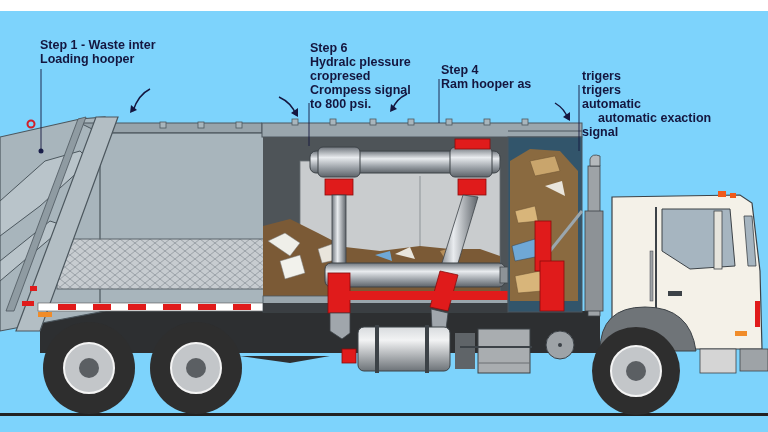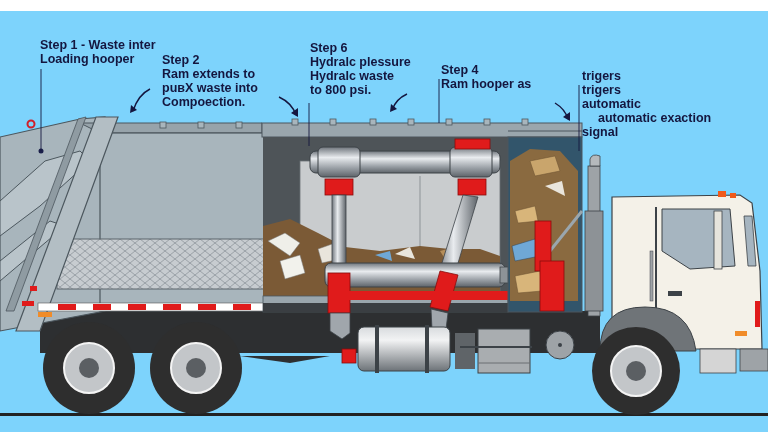--- a/index.html
+++ b/index.html
@@ -223,31 +223,26 @@
       <path d="M390 101 L391 93 L397 98 Z"></path>
       <path d="M570 110 L563 106 L570 101 Z"></path>
     </g>
   </svg>
 
   <div class="label" id="step1">
     <span class="title">Step 1 - Waste inter</span>
     <span class="line">Loading hooper</span>
   </div>
 
-  <div class="label" id="step2">
-    <span class="title">Step 2</span>
-    <span class="line">Ram extends to</span>
-    <span class="line">puвX waste into</span>
-    <span class="line">Compoection.</span>
-  </div>
 
   <div class="label" id="step3">
     <span class="title">Step 6</span>
     <span class="line">Hydralc plessure</span>
-    <span class="line">Hydralc waste</span>
+    <span class="line">cropresed</span>
+    <span class="line">Crompess signal</span>
     <span class="line">to 800 psi.</span>
   </div>
 
   <div class="label" id="step4">
     <span class="title">Step 4</span>
     <span class="line">Ram hooper as</span>
   </div>
 
   <div class="label" id="step5">
     <span class="line">trigers</span>

